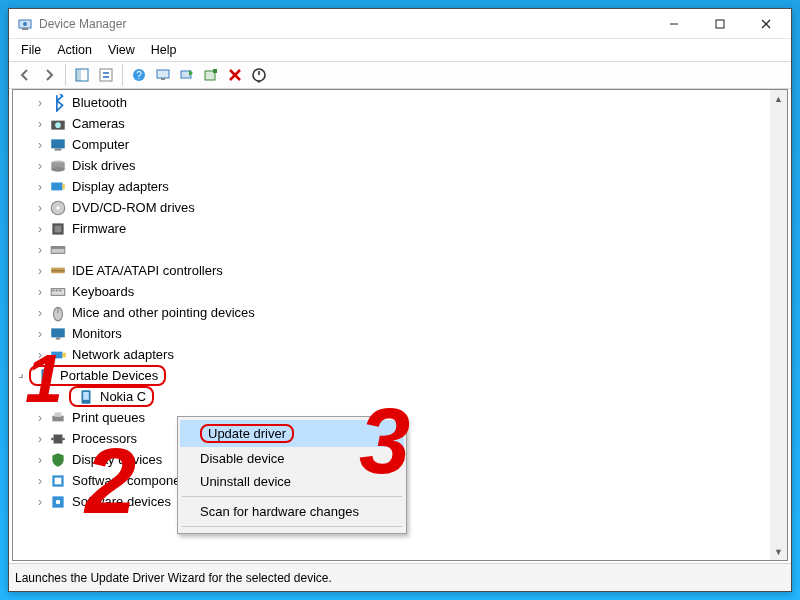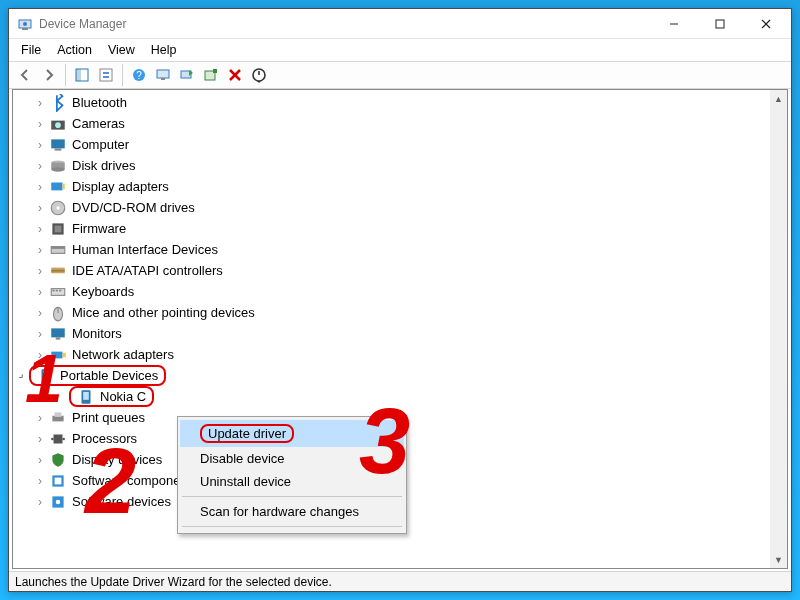--- a/index.html
+++ b/index.html
@@ -44,21 +44,21 @@
   .indent{padding-left:22px;}
   
   .hl{border:2px solid #e10000;border-radius:8px;padding:0 4px;display:inline-flex;align-items:center;}
   
   .ctx{position:absolute;border:1px solid #a0a0a0;background:#f2f2f2;box-shadow:2px 3px 4px rgba(0,0,0,.25);font-size:13px;padding:3px 2px;min-width:230px;}
   .ctx .item{padding:4px 20px;white-space:nowrap;}
   .ctx .item.sel{background:#bfe0ff;}
   .ctx .item.bold{font-weight:700;}
   .ctx .csep{height:1px;background:#c8c8c8;margin:3px 2px;}
   
-  .statusbar{height:20px;font-size:12px;display:flex;align-items:center;padding:0 6px;border-top:1px solid #d5d5d5;background:#f5f5f5;}
+  .statusbar{height:28px;font-size:12px;display:flex;align-items:center;padding:0 6px;border-top:1px solid #d5d5d5;background:#f5f5f5;}
   
   .bignum{position:absolute;font-family:Arial,Helvetica,sans-serif;font-weight:900;font-style:italic;color:#e10000;pointer-events:none;user-select:none;}
 </style>
 </head>
 <body>
 
 <div class="window">
 
   <div class="titlebar">
     <span class="icon">
@@ -235,21 +235,20 @@
           <span class="lbl">Firmware</span>
         </div>
       <div class="node">
           <span class="exp">›</span>
           <span class="ico">
             <svg viewBox="0 0 16 16">
               <rect x="2" y="5" width="12" height="6" fill="#ccc" stroke="#888"></rect>
               <rect x="2" y="5" width="12" height="2" fill="#888"></rect>
             </svg>
           </span>
-          <span class="lbl">Human Interface Devices</span>
         </div>
       <div class="node">
           <span class="exp">›</span>
           <span class="ico">
             <svg viewBox="0 0 16 16">
               <rect x="2" y="5" width="12" height="5" fill="#c9a35a"></rect>
               <rect x="2" y="7" width="12" height="1.5" fill="#9a7a3d"></rect>
             </svg>
           </span>
           <span class="lbl">IDE ATA/ATAPI controllers</span>

